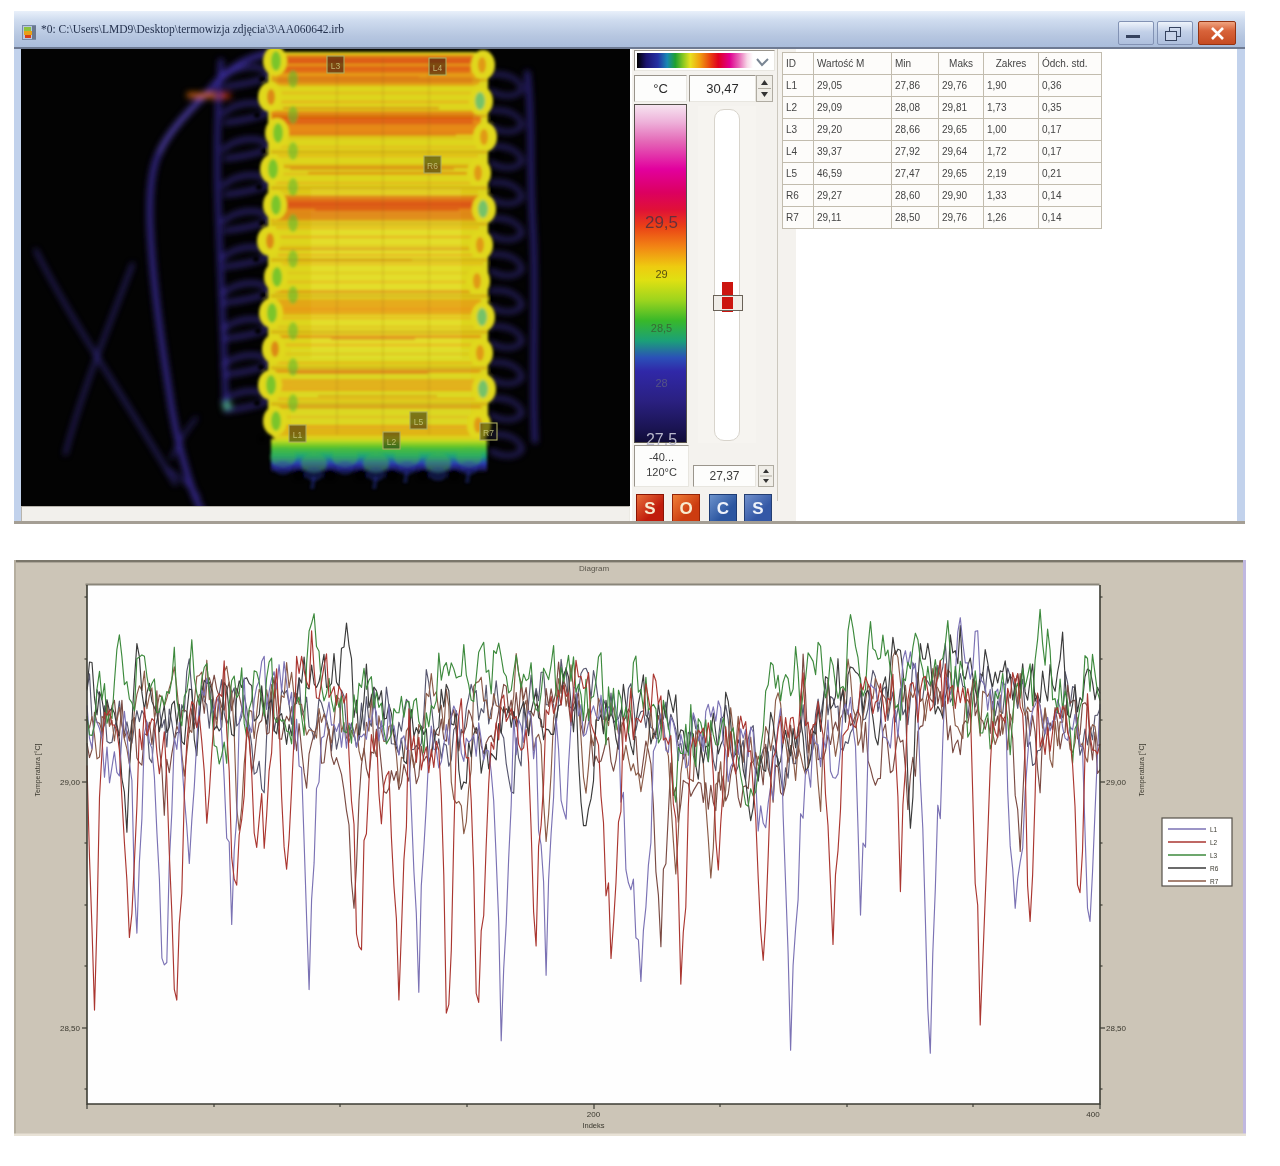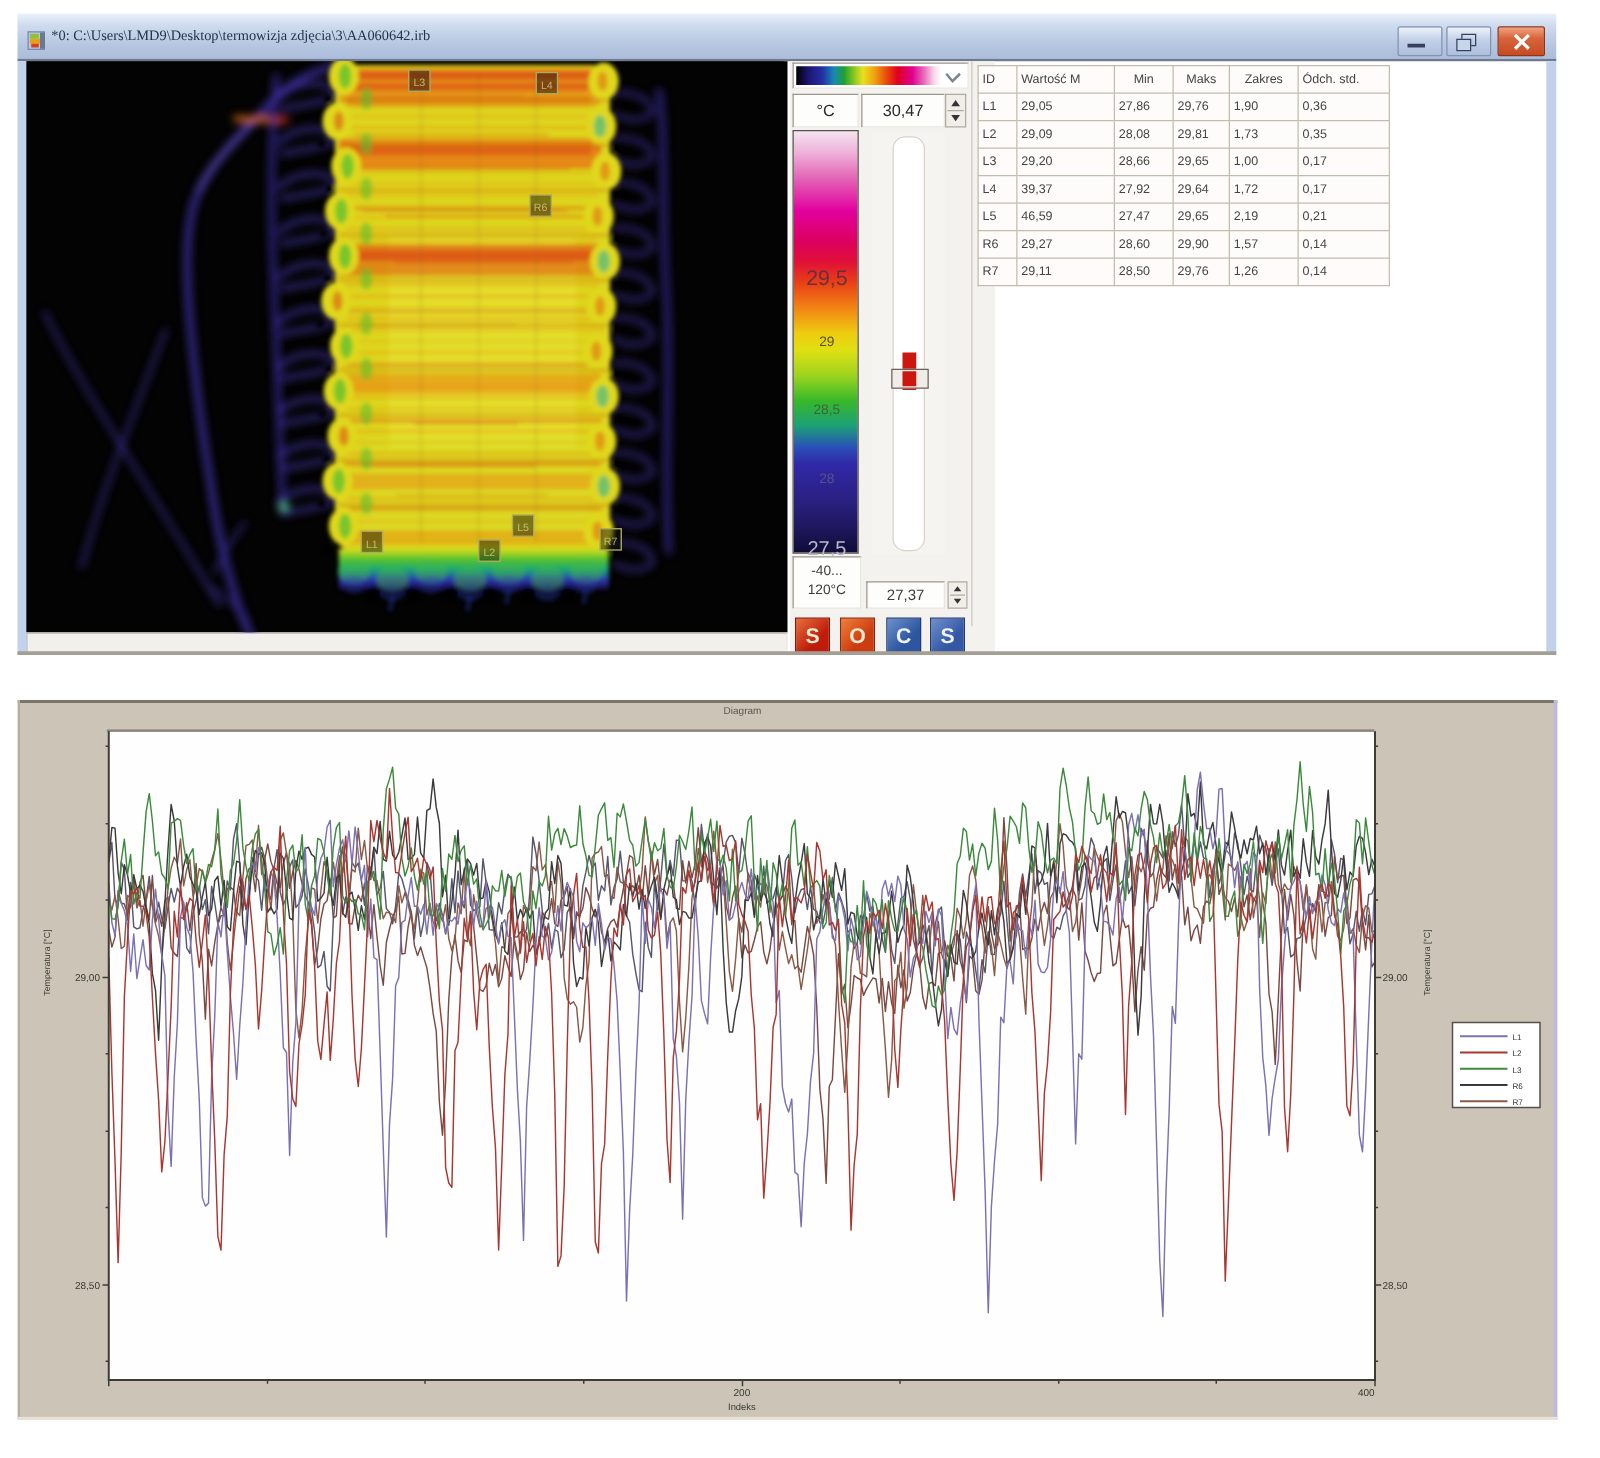--- a/index.html
+++ b/index.html
@@ -355,24 +355,24 @@
   <div class="abs" style="left:695px;top:483px;width:28px;height:28px;background:linear-gradient(135deg,#6c92cc,#2c56a0 65%);border:1px solid #1e3c74;color:#eef2fa;text-align:center;font-size:17px;font-weight:bold;line-height:27px">C</div>
   <div class="abs" style="left:730px;top:483px;width:28px;height:28px;background:linear-gradient(135deg,#7090cc,#3458a6 65%);border:1px solid #243e72;color:#eef2fa;text-align:center;font-size:17px;font-weight:bold;line-height:27px">S</div>
 
   <div class="abs" style="left:763px;top:38px;width:1px;height:452px;background:#ccc8be"></div>
 
   <table id="ctable" class="abs" style="left:768px;top:41px">
     <tbody>
         <tr>
           <td style="width:31px">ID</td>
           <td style="width:78px">Wartość M</td>
-          <td style="width:47px;text-align:center">Min</td>
+          <td style="width:47px;text-align:left">Min</td>
           <td style="width:45px;text-align:center">Maks</td>
           <td style="width:55px;text-align:center">Zakres</td>
-          <td style="width:73px">Ódch. std.</td>
+          <td style="width:63px">Ódch. std.</td>
         </tr>
     <tr>
           <td>L1</td>
           <td>29,05</td>
           <td>27,86</td>
           <td>29,76</td>
           <td>1,90</td>
           <td>0,36</td>
         </tr>
     <tr>
@@ -405,21 +405,21 @@
           <td>27,47</td>
           <td>29,65</td>
           <td>2,19</td>
           <td>0,21</td>
         </tr>
     <tr>
           <td>R6</td>
           <td>29,27</td>
           <td>28,60</td>
           <td>29,90</td>
-          <td>1,57</td>
+          <td>1,33</td>
           <td>0,14</td>
         </tr>
     <tr>
           <td>R7</td>
           <td>29,11</td>
           <td>28,50</td>
           <td>29,76</td>
           <td>1,26</td>
           <td>0,14</td>
         </tr>

